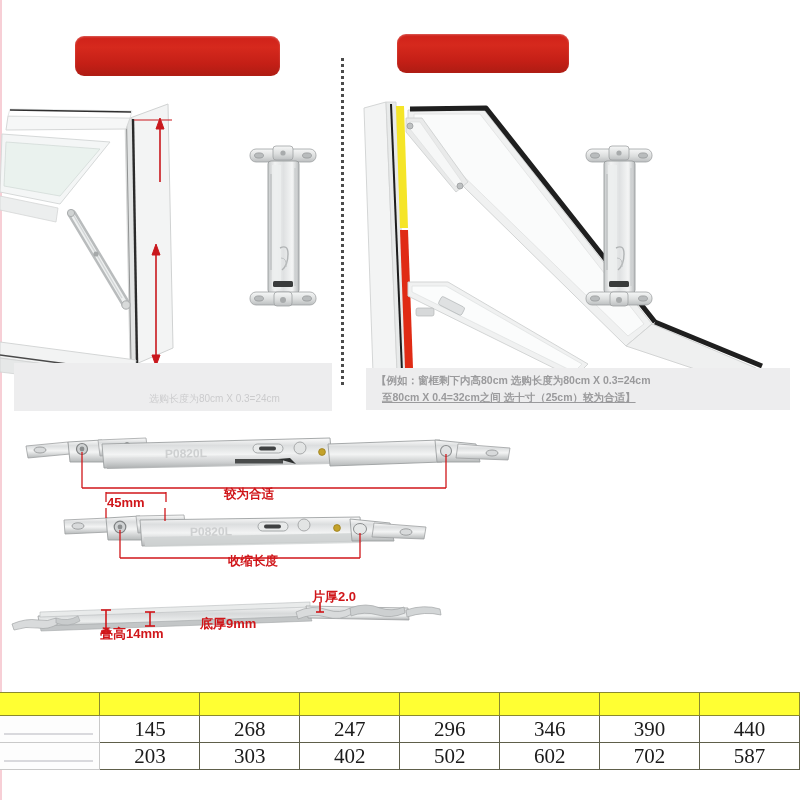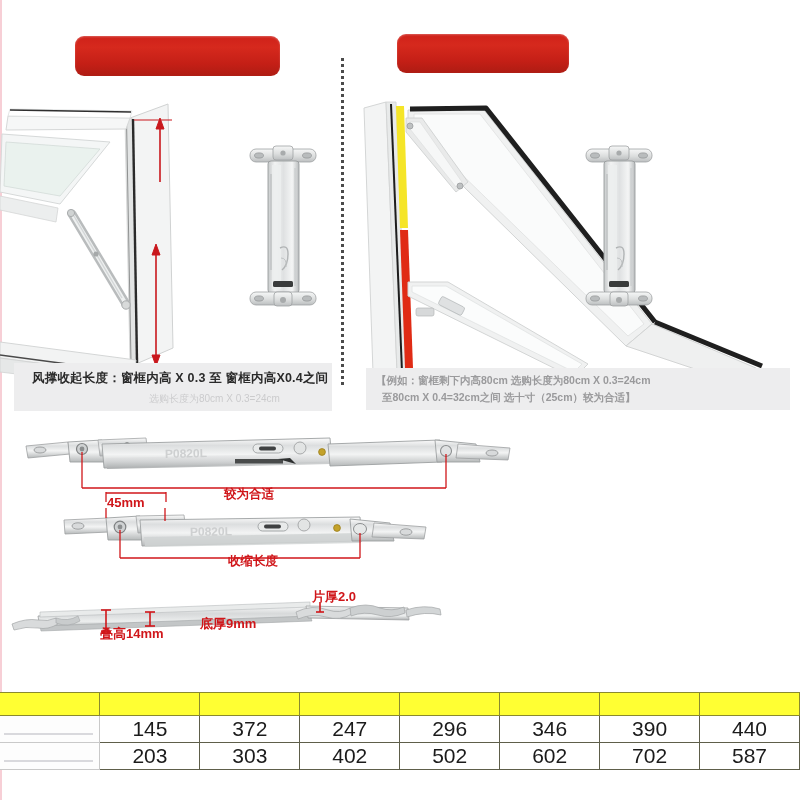--- a/index.html
+++ b/index.html
@@ -84,20 +84,21 @@
     color: #9a9a9c;
     white-space: nowrap;
   }
   .caption-r2 {
     position:absolute;
     left: 16px; top: 23px;
     font-size: 10.5px;
     font-weight: 700;
     color: #9a9a9c;
     white-space: nowrap;
+    text-decoration: underline;
   }
 
   
   .mlabel {
     position: absolute;
     color: #d0161a;
     font-weight: 700;
     white-space: nowrap;
   }
 
@@ -106,21 +107,21 @@
     position: absolute;
     left: 0px; top: 692px;
     width: 800px;
     border-collapse: collapse;
     table-layout: fixed;
   }
   #spec-table td {
     border: 1px solid #5e5e4a;
     height: 26px;
     text-align: center;
-    font-family: Liberation Sans, sans-serif;
+    font-family: Liberation Serif, serif;
     font-size: 21px;
     color: #1b1b1b;
     padding: 0;
   }
   #spec-table tr.header-row td {
     background: #ffff33;
     height: 22px;
     border-color: #8a8a2e;
   }
   #spec-table td.first-col {
@@ -233,21 +234,20 @@
 
       <rect x="6" y="152" width="66" height="13" rx="6" fill="url(#plateL)" stroke="#9fa2a3" stroke-width="0.8"></rect>
       <ellipse cx="15" cy="158.5" rx="4.5" ry="2.6" fill="#b9bcbd" stroke="#8e9192" stroke-width="0.7"></ellipse>
       <ellipse cx="63" cy="158.5" rx="4.5" ry="2.6" fill="#b9bcbd" stroke="#8e9192" stroke-width="0.7"></ellipse>
       <rect x="30" y="152" width="18" height="14" rx="3" fill="url(#plateL)" stroke="#9fa2a3" stroke-width="0.8"></rect>
       <circle cx="39" cy="160" r="3" fill="#a8abac"></circle>
     </svg>
   </div>
 
   <div class="caption-box" style="left:14px; top:363px; width:318px; height:48px;">
-    <span class="caption-line1">风撑收起长度：窗框内高 X 0.3 至 窗框内高X0.4之间</span>
     <span class="caption-line2">选购长度为80cm X 0.3=24cm</span>
   </div>
 
   <div class="panel" id="panel-right">
     <svg width="448" height="320" viewBox="0 0 448 320">
 
       <g>
         <path d="M12 12 L34 6 L46 300 L22 306 Z" fill="#f3f4f4" stroke="#d4d6d6" stroke-width="1"></path>
         <path d="M34 6 L44 6 L56 300 L46 300 Z" fill="#e8eaea" stroke="#d0d2d2" stroke-width="0.8"></path>
 
@@ -481,21 +481,21 @@
         <td></td>
         <td></td>
         <td></td>
         <td></td>
       </tr>
       <tr>
         <td class="first-col">
             <span class="ghost-line"></span>
           </td>
         <td>145</td>
-        <td>372</td>
+        <td>268</td>
         <td>247</td>
         <td>296</td>
         <td>346</td>
         <td>390</td>
         <td>440</td>
       </tr>
       <tr>
         <td class="first-col">
             <span class="ghost-line"></span>
           </td>

